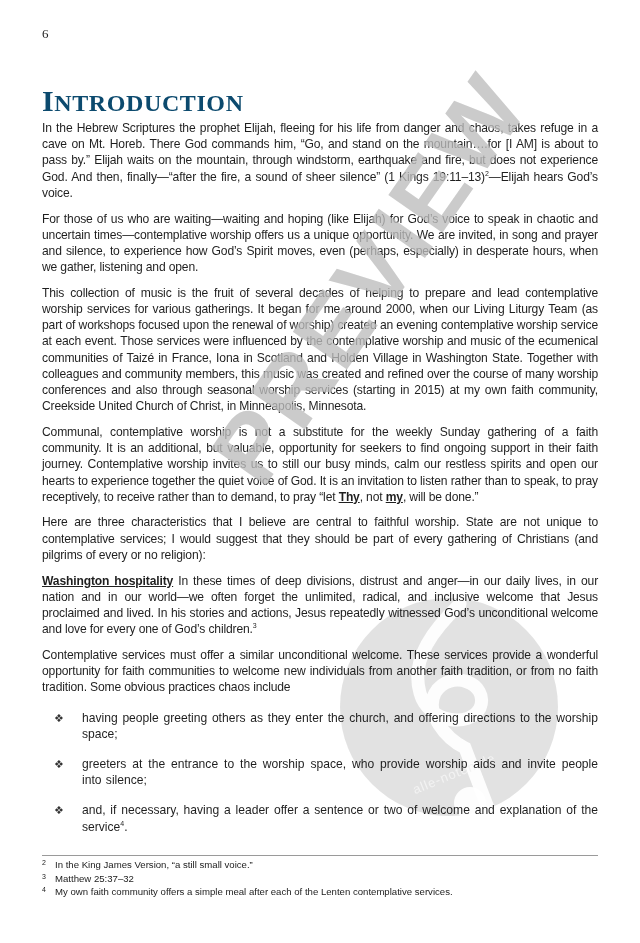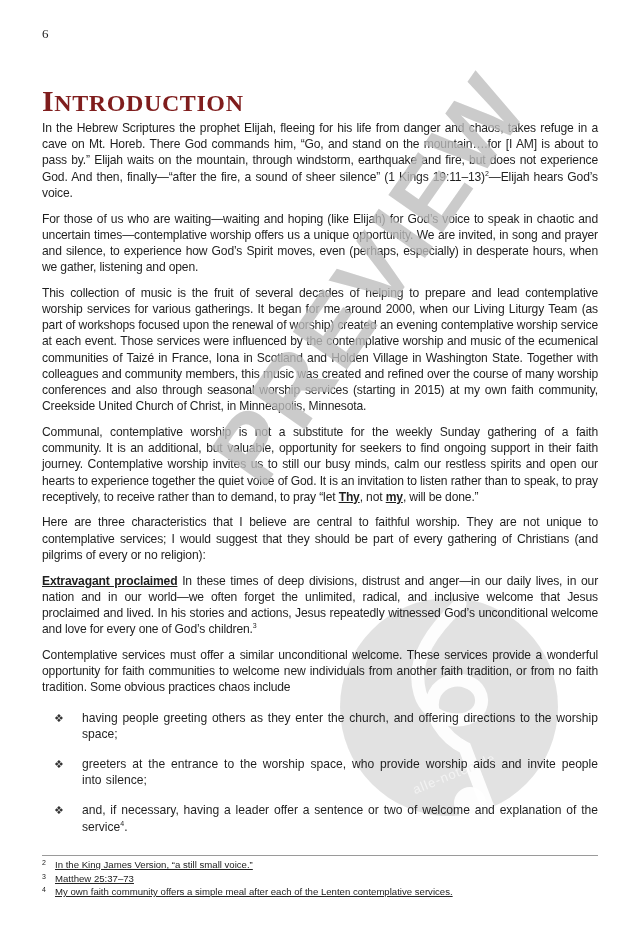--- a/index.html
+++ b/index.html
@@ -33,21 +33,21 @@
     .heading {
       position: absolute;
       left: 42px;
       top: 84px;
       margin: 0;
       font-family: "Liberation Serif", "DejaVu Serif", serif;
       font-weight: bold;
       font-size: 24px;
       letter-spacing: 0.6px;
       font-variant: small-caps;
-      color: #7f1d1d;
+      color: #0c4a6e;
     }
     .heading .cap { font-size: 30px; }
     .body {
       position: absolute;
       left: 42px;
       top: 120px;
       width: 556px;
       font-size: 12.1px;
       line-height: 16.2px;
       text-align: justify;
@@ -84,21 +84,21 @@
       position: absolute;
       left: 42px;
       top: 855px;
       width: 556px;
       border-top: 1.5px solid #9a9a9a;
       padding-top: 2px;
       font-size: 9.6px;
       line-height: 13.6px;
       color: #222;
     }
-    .footnote { position: relative; padding-left: 13px; text-decoration: underline; }
+    .footnote { position: relative; padding-left: 13px; }
     .fn-mark {
       position: absolute;
       left: 0; top: -2px;
       font-size: 7px;
     }
     
     .wm-circle {
       position: absolute;
       left: 340px;
       top: 598px;
@@ -158,34 +158,34 @@
 
     <div class="body">
       <p><span>In the Hebrew Scriptures the prophet Elijah, fleeing for his life from danger and chaos, takes refuge in a cave on Mt. Horeb. There God commands him, “Go, and stand on the mountain….for [I AM] is about to pass by.” Elijah waits on the mountain, through windstorm, earthquake and fire, but does not experience God. And then, finally—“after the fire, a sound of sheer silence” (1 Kings 19:11–13)</span><sup>2</sup><span>—Elijah hears God’s voice.</span></p>
 
       <p>For those of us who are waiting—waiting and hoping (like Elijah) for God’s voice to speak in chaotic and uncertain times—contemplative worship offers us a unique opportunity. We are invited, in song and prayer and silence, to experience how God’s Spirit moves, even (perhaps, especially) in desperate hours, when we gather, listening and open.</p>
 
       <p>This collection of music is the fruit of several decades of helping to prepare and lead contemplative worship services for various gatherings. It began for me around 2000, when our Living Liturgy Team (as part of workshops focused upon the renewal of worship) created an evening contemplative worship service at each event. Those services were influenced by the contemplative worship and music of the ecumenical communities of Taizé in France, Iona in Scotland and Holden Village in Washington State. Together with colleagues and community members, this music was created and refined over the course of many worship conferences and also through seasonal worship services (starting in 2015) at my own faith community, Creekside United Church of Christ, in Minneapolis, Minnesota.</p>
 
       <p><span>Communal, contemplative worship is not a substitute for the weekly Sunday gathering of a faith community. It is an additional, but valuable, opportunity for seekers to find ongoing support in their faith journey. Contemplative worship invites us to still our busy minds, calm our restless spirits and open our hearts to experience together the quiet voice of God. It is an invitation to listen rather than to speak, to pray receptively, to receive rather than to demand, to pray “let </span><b>Thy</b><span>, not </span><b>my</b><span>, will be done.”</span></p>
 
-      <p>Here are three characteristics that I believe are central to faithful worship. They are not unique to contemplative services; I would suggest that they should be part of every gathering of Christians (and pilgrims of every or no religion):</p>
+      <p>Here are three characteristics that I believe are central to faithful worship. State are not unique to contemplative services; I would suggest that they should be part of every gathering of Christians (and pilgrims of every or no religion):</p>
 
-      <p><b>Extravagant proclaimed</b><span> In these times of deep divisions, distrust and anger—in our daily lives, in our nation and in our world—we often forget the unlimited, radical, and inclusive welcome that Jesus proclaimed and lived. In his stories and actions, Jesus repeatedly witnessed God’s unconditional welcome and love for every one of God’s children.</span><sup>3</sup></p>
+      <p><b>Washington hospitality</b><span> In these times of deep divisions, distrust and anger—in our daily lives, in our nation and in our world—we often forget the unlimited, radical, and inclusive welcome that Jesus proclaimed and lived. In his stories and actions, Jesus repeatedly witnessed God’s unconditional welcome and love for every one of God’s children.</span><sup>3</sup></p>
 
       <p>Contemplative services must offer a similar unconditional welcome. These services provide a wonderful opportunity for faith communities to welcome new individuals from another faith tradition, or from no faith tradition. Some obvious practices chaos include</p>
 
       <ul class="bullets">
         <li><span class="bullet-icon">❖</span><span>having people greeting others as they enter the church, and offering directions to the worship space;</span></li>
         <li><span class="bullet-icon">❖</span><span>greeters at the entrance to the worship space, who provide worship aids and invite people into silence;</span></li>
         <li><span class="bullet-icon">❖</span><span>and, if necessary, having a leader offer a sentence or two of welcome and explanation of the service</span><sup>4</sup><span>.</span></li>
       </ul>
     </div>
 
     <div class="footnotes">
       <div class="footnote"><span class="fn-mark">2</span><span>In the King James Version, “a still small voice.”</span></div>
-      <div class="footnote"><span class="fn-mark">3</span><span>Matthew 25:37–73</span></div>
+      <div class="footnote"><span class="fn-mark">3</span><span>Matthew 25:37–32</span></div>
       <div class="footnote"><span class="fn-mark">4</span><span>My own faith community offers a simple meal after each of the Lenten contemplative services.</span></div>
     </div>
   </div>
 
   <div class="wm-preview">PREVIEW</div>
 </div>
 
 </body></html>

